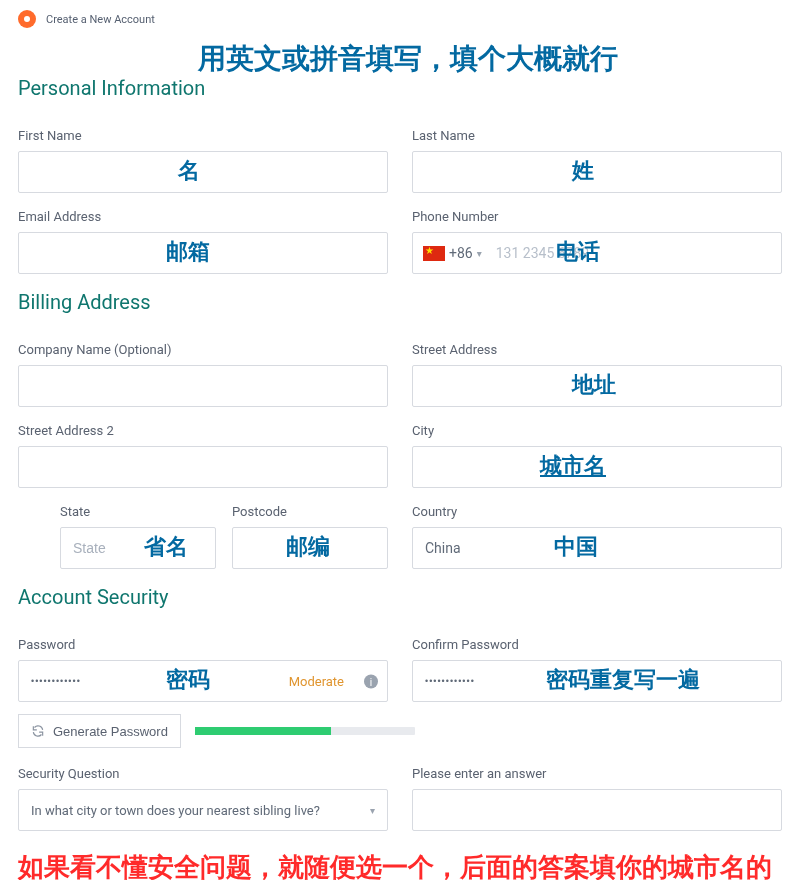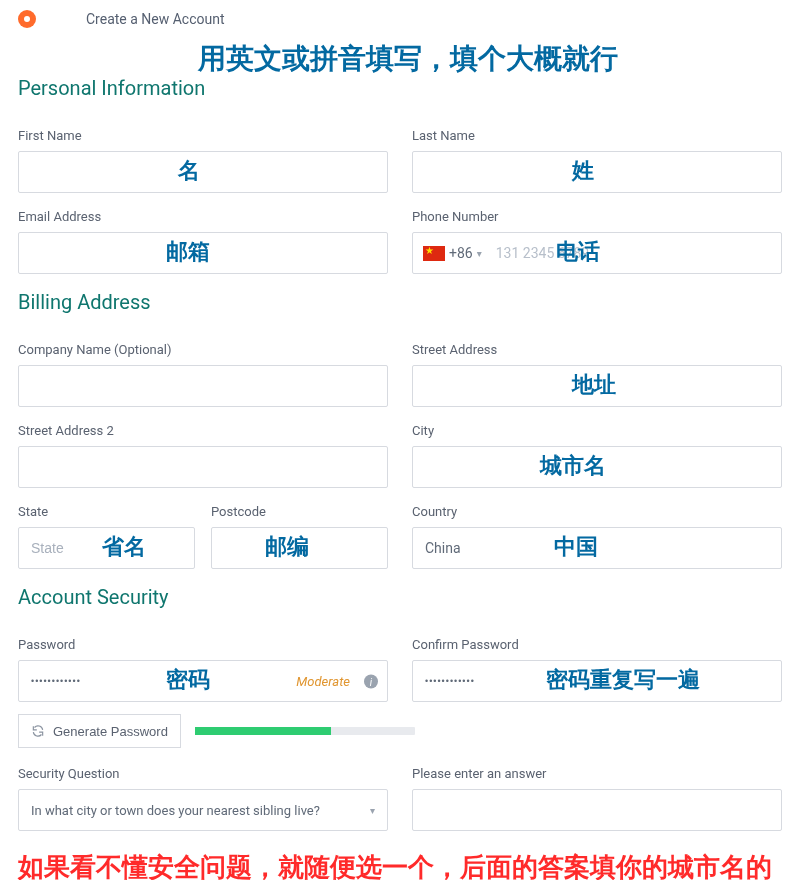--- a/index.html
+++ b/index.html
@@ -10,21 +10,21 @@
     color: #4a5568;
     padding: 10px 18px 18px 18px;
     position: relative;
   }
   .header-row { display: flex; align-items: center; gap: 10px; margin-bottom: 6px; }
   .bullet-icon {
     width: 18px; height: 18px; border-radius: 50%; background: #ff6b2c;
     display: inline-flex; align-items: center; justify-content: center;
   }
   .bullet-icon::after { content:""; width:6px; height:6px; background:#fff; border-radius:50%; }
-  .page-title { font-size: 14px; color: #555f70; margin-left: 40px; }
+  .page-title { font-size: 11px; color: #555f70; }
 
   .annot {
     position: absolute; color: #0369a1; font-weight: 700; pointer-events: none;
     font-family: "Microsoft YaHei","PingFang SC",sans-serif;
   }
   .annot.big { font-size: 28px; }
   .annot.med { font-size: 22px; }
 
   .section-title { font-size: 20px; color: #0f766e; margin: 16px 0 14px 0; }
 
@@ -41,21 +41,21 @@
   input[type=text]::placeholder { color:#a8b0bc; }
 
   .phone-box { display:flex; align-items:center; gap:4px; padding:0 10px; position:relative; }
   .flag { width:22px; height:15px; background:#de2910; position:relative; }
   .flag::after { content:"★"; position:absolute; left:2px; top:-1px; color:#ffde00; font-size:10px; }
   .dial { font-size:14px; color:#606a78; }
   .chev { font-size:10px; color:#9aa3af; }
   .phone-num { color:#b7bfca; font-size:14px; margin-left:10px; }
 
   .pwd-wrap { position:relative; }
-  .pwd-status { position:absolute; right:10px; top:50%; transform:translateY(-50%); font-size:13px; color:#e0952f; display:flex; align-items:flex-end; gap:14px;font-style:italic; }
+  .pwd-status { position:absolute; right:10px; top:50%; transform:translateY(-50%); font-size:13px; color:#e0952f; display:flex; align-items:flex-end; gap:20px; }
   .info-circle { width:14px; height:14px; border-radius:50%; background:#9aa3af; color:#fff; font-size:10px; display:inline-flex; align-items:center; justify-content:center; }
 
   .gen-row { display:flex; align-items:center; gap:14px; margin-top:12px; }
   .gen-btn { height:34px; border:1px solid #d7dae0; background:#fff; padding:0 12px; display:inline-flex; align-items:center; gap:8px; font-size:13px; color:#5a6270; cursor:pointer; }
   .refresh-icon { width:14px; height:14px; }
   .strength-bar { flex:0 0 220px; height:8px; background:#e8eaee; border-radius:1px; position:relative; }
   .strength-fill { position:absolute; left:0; top:0; height:100%; background:#2ecc71; }
 
   .select-line { display:flex; align-items:center; justify-content:space-between; cursor:pointer; }
   .select-line span.caret { font-size:10px; color:#9aa3af; }
@@ -120,27 +120,27 @@
 </div>
 
 <div class="row">
   <div class="col">
     <label class="fld">Street Address 2</label>
     <input type="text" value="" style="">
   </div>
   <div class="col">
     <label class="fld">City</label>
     <input type="text" value="" style="">
-    <div class="annot med" style="left:128px; top:42px;">城市名</div>
+    <div class="annot med" style="left:128px; top:42px;text-decoration:underline;">城市名</div>
   </div>
 </div>
 
 <div class="row">
   <div class="col col-3">
-    <div style="flex:1; position:relative;">
+    <div style="flex:1; position:relative;margin-left:42px;">
       <label class="fld">State</label>
       <input type="text" placeholder="State" style="">
       <div class="annot med" style="left:84px; top:42px;">省名</div>
     </div>
     <div style="flex:1; position:relative;">
       <label class="fld">Postcode</label>
       <input type="text" value="" style="">
       <div class="annot med" style="left:54px; top:42px;">邮编</div>
     </div>
   </div>

